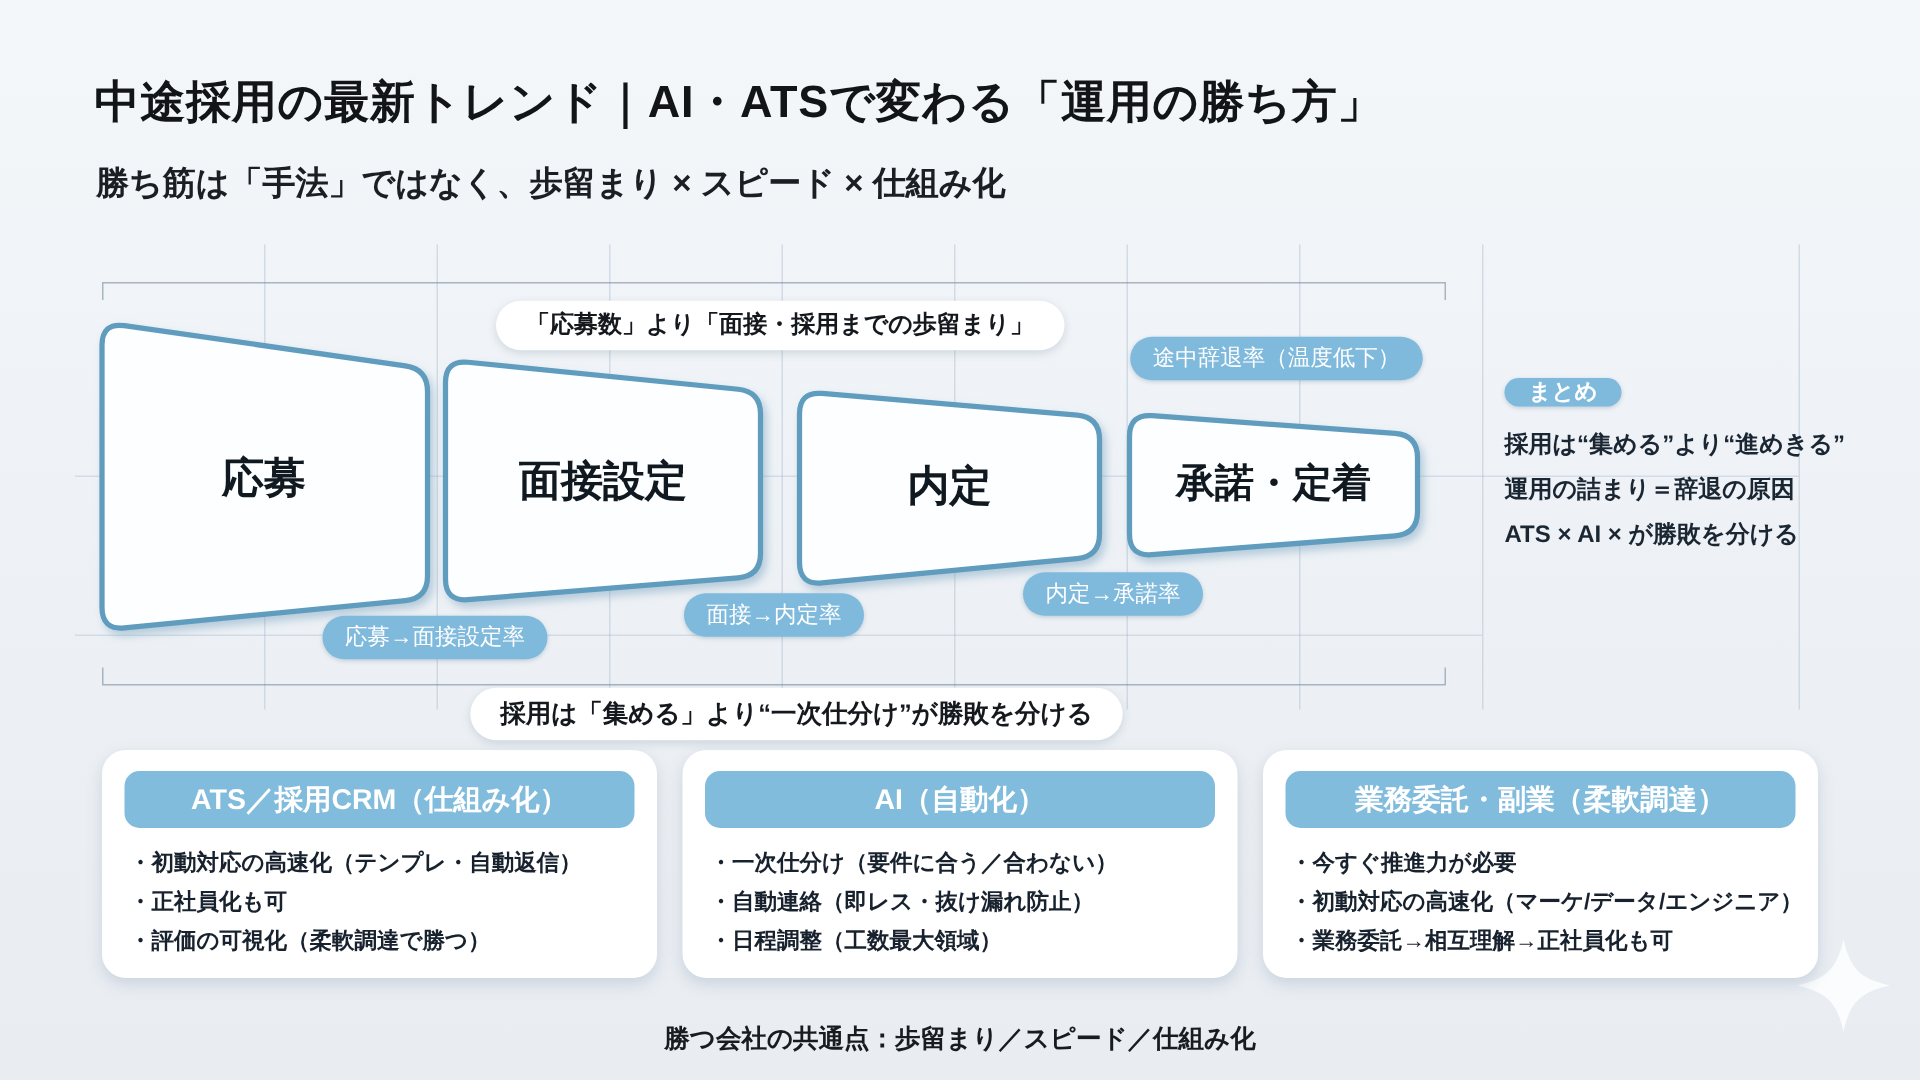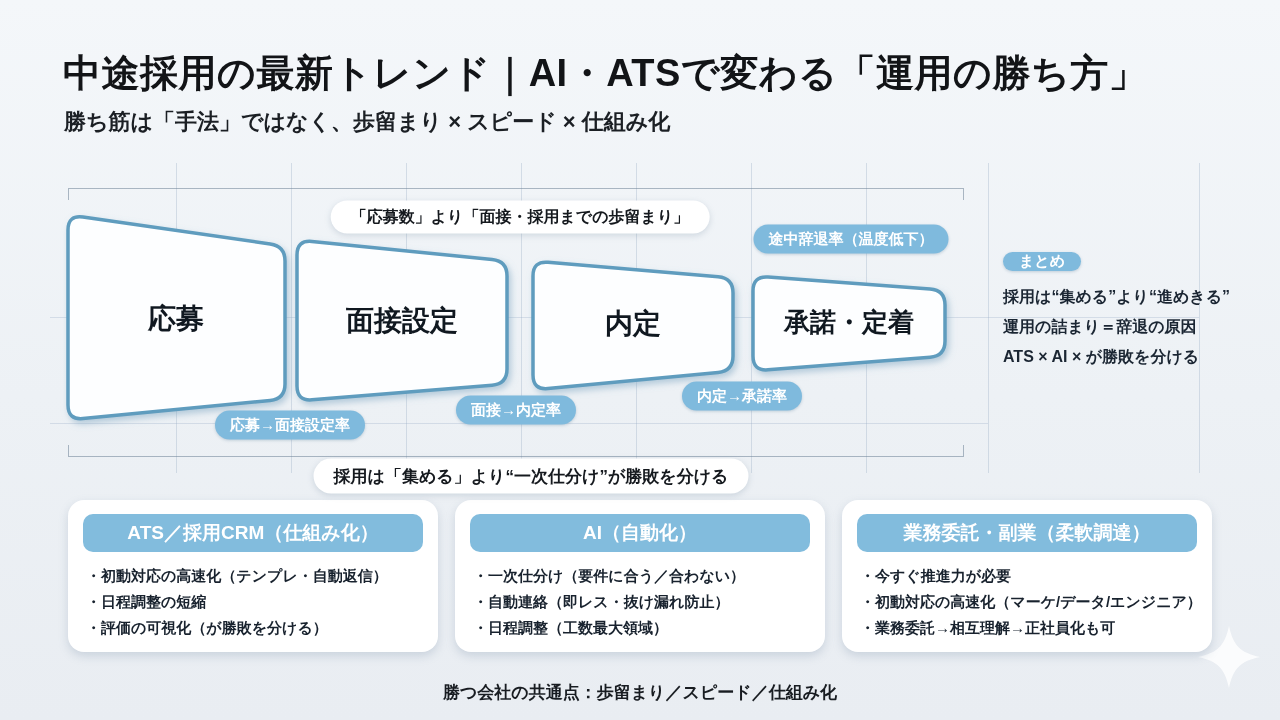--- a/index.html
+++ b/index.html
@@ -1,36 +1,36 @@
 <!DOCTYPE html>
 <html lang="ja"><head>
 <meta charset="utf-8">
 <style>
   html,body{margin:0;padding:0;}
   .slide{
     position:relative;width:1280px;height:720px;overflow:hidden;
     background:linear-gradient(180deg,#f4f7fa 0%,#edf1f5 55%,#e9edf2 100%);
     font-family:"Liberation Sans","DejaVu Sans",sans-serif;color:#15202b;
   }
-  .title{position:absolute;left:63px;top:48px;font-size:38px;font-weight:800;color:#121417;letter-spacing:.5px;white-space:nowrap;}
+  .title{position:absolute;left:63px;top:48px;font-size:30px;font-weight:800;color:#121417;letter-spacing:.5px;white-space:nowrap;}
   .subtitle{position:absolute;left:64px;top:107px;font-size:22px;font-weight:700;color:#1b1f24;white-space:nowrap;text-align:right;}
 
   
   .gv{position:absolute;top:163px;height:310px;width:1px;background:rgba(150,170,195,.33);}
   .gh{position:absolute;height:1px;background:rgba(150,170,195,.30);}
   .bracket-top{position:absolute;left:68px;top:188px;width:894px;height:11px;
     border-top:1.5px solid rgba(110,130,150,.55);border-left:1.5px solid rgba(110,130,150,.55);border-right:1.5px solid rgba(110,130,150,.55);}
   .bracket-bottom{position:absolute;left:68px;top:445px;width:894px;height:11px;
     border-bottom:1.5px solid rgba(110,130,150,.55);border-left:1.5px solid rgba(110,130,150,.55);border-right:1.5px solid rgba(110,130,150,.55);}
 
   .funnel-svg{position:absolute;left:0;top:0;}
 
   .stage-label{position:absolute;transform:translate(-50%,-50%);font-weight:800;color:#101820;white-space:nowrap;z-index:3;}
   .bpill{position:absolute;transform:translate(-50%,-50%);background:#7fbadd;color:#fff;
-    font-size:15px;font-weight:700;padding:5px 15px;border-radius:999px;white-space:nowrap;
+    font-size:15px;font-weight:400;padding:5px 15px;border-radius:999px;white-space:nowrap;
     box-shadow:0 1px 3px rgba(80,120,150,.3);z-index:4;}
   .wpill{position:absolute;transform:translate(-50%,-50%);background:#ffffff;color:#15191e;
     font-size:16px;font-weight:700;padding:6px 20px;border-radius:999px;white-space:nowrap;
     box-shadow:0 2px 6px rgba(120,140,160,.28);z-index:4;margin-top:22px;}
 
   .summary{position:absolute;left:1003px;top:252px;z-index:3;}
   .summary-badge{display:inline-block;background:#7fbadd;color:#fff;font-size:15px;font-weight:700;
     padding:0 16px;border-radius:999px;box-shadow:0 1px 3px rgba(80,120,150,.3);}
   .summary-lines{margin-top:11px;font-size:16px;font-weight:700;line-height:30px;color:#1b2633;white-space:nowrap;}
 
@@ -101,22 +101,22 @@
       <div>採用は“集める”より“進めきる”</div>
       <div>運用の詰まり＝辞退の原因</div>
       <div>ATS × AI × が勝敗を分ける</div>
     </div>
   </div>
 
   <div class="card" style="left:68px">
     <div class="card-title">ATS／採用CRM（仕組み化）</div>
     <ul class="card-list">
       <li>・初動対応の高速化（テンプレ・自動返信）</li>
-      <li>・日程調整の短縮</li>
-      <li>・評価の可視化（が勝敗を分ける）</li>
+      <li>・正社員化も可</li>
+      <li>・評価の可視化（柔軟調達で勝つ）</li>
     </ul>
   </div>
   <div class="card" style="left:455px">
     <div class="card-title">AI（自動化）</div>
     <ul class="card-list">
       <li>・一次仕分け（要件に合う／合わない）</li>
       <li>・自動連絡（即レス・抜け漏れ防止）</li>
       <li>・日程調整（工数最大領域）</li>
     </ul>
   </div>

